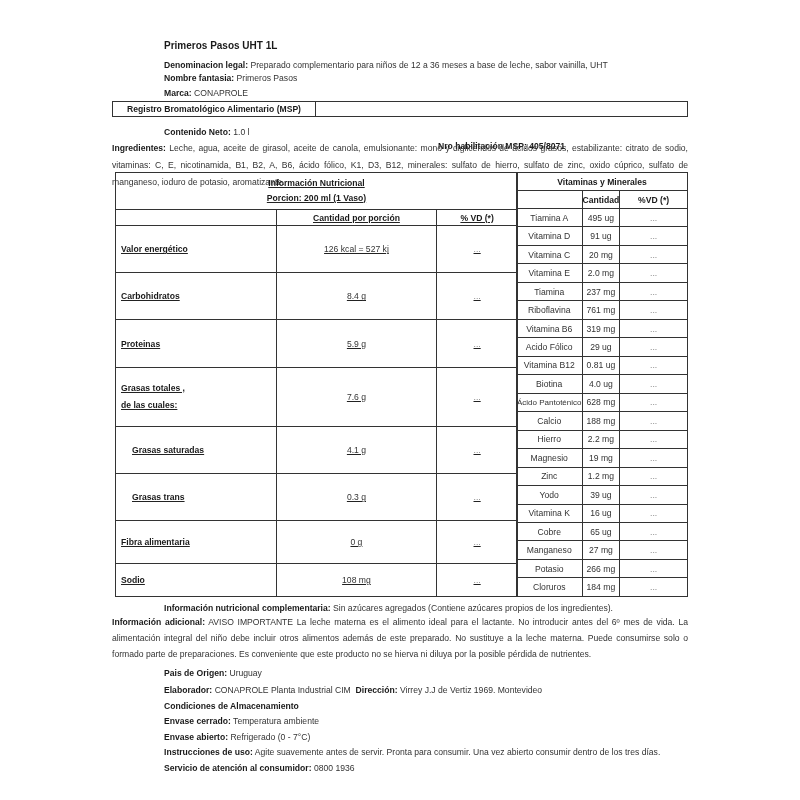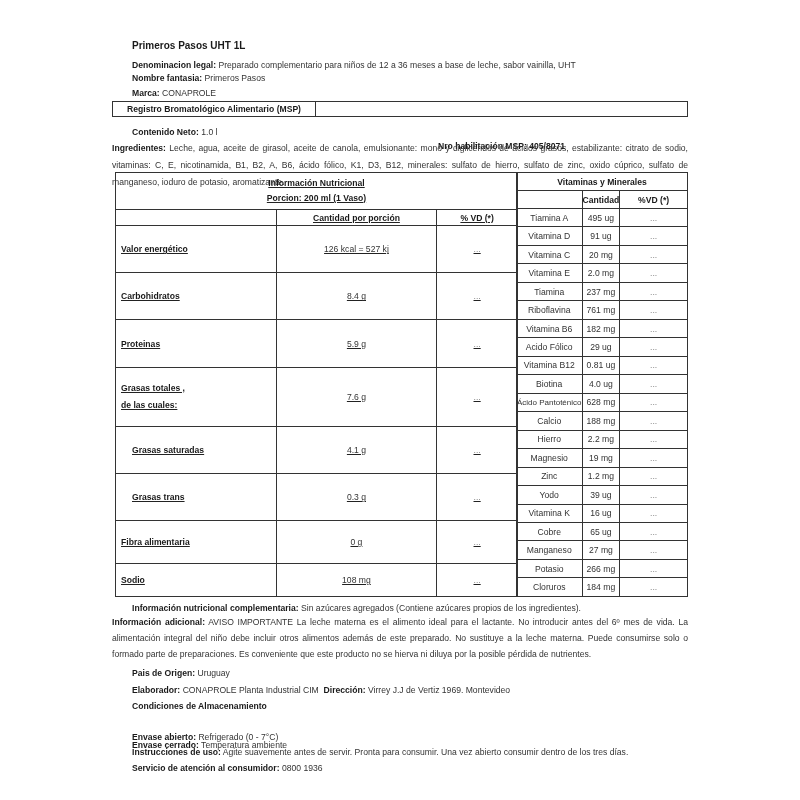--- a/index.html
+++ b/index.html
@@ -1,20 +1,20 @@
 <!DOCTYPE html>
 <html><head>
 <meta charset="utf-8">
 <style>
   html, body { margin: 0; padding: 0; background: #ffffff; }
   body {
     width: 800px; height: 800px; position: relative; overflow: hidden;
     font-family: "Liberation Sans", sans-serif; color: #222; font-size: 8.6px;
   }
-  .line { position: absolute; left: 96px; white-space: nowrap; font-size: 8.6px; color: #333; padding-left: 36px; }
+  .line { position: absolute; left: 128px; white-space: nowrap; font-size: 8.6px; color: #333; padding-left: 36px; }
   .line b { color: #1a1a1a; font-weight: bold; }
   .title { font-weight: bold; font-size: 10px; color: #1a1a1a; }
   .para { position: absolute; left: 112px; width: 576px; font-size: 8.6px; color: #333; line-height: 16px; text-align: justify; }
   .para b { color: #1a1a1a; }
 
   
   .reg { position: absolute; left: 112px; top: 101px; width: 576px; height: 16px; border: 1px solid #333; display: flex; box-sizing: border-box; }
   .reg div { display: flex; align-items: center; justify-content: center; font-weight: bold; font-size: 8.6px; color: #1a1a1a; }
   .reg .c1 { width: 202px; border-right: 1px solid #333; }
   .reg .c2 { flex: 1; margin-top: 44px; }
@@ -173,21 +173,21 @@
         <td>237 mg</td>
         <td class="vd">...</td>
       </tr>
   <tr>
         <td>Riboflavina</td>
         <td>761 mg</td>
         <td class="vd">...</td>
       </tr>
   <tr>
         <td>Vitamina B6</td>
-        <td>182 mg</td>
+        <td>319 mg</td>
         <td class="vd">...</td>
       </tr>
   <tr>
         <td>Acido Fólico</td>
         <td>29 ug</td>
         <td class="vd">...</td>
       </tr>
   <tr>
         <td>Vitamina B12</td>
         <td>0.81 ug</td>
@@ -270,21 +270,21 @@
 </div>
 <div class="line" style="top:685px;">
   <b>Elaborador:</b>
   <span>CONAPROLE Planta Industrial CIM</span>
   &nbsp;<b>Dirección:</b>
   <span>Virrey J.J de Vertiz 1969. Montevideo</span>
 </div>
 <div class="line" style="top:701px;">
   <b>Condiciones de Almacenamiento</b>
 </div>
-<div class="line" style="top:716px;margin-top:24px;">
+<div class="line" style="top:716px;">
   <b>Envase cerrado:</b>
   <span>Temperatura ambiente</span>
 </div>
 <div class="line" style="top:732px;">
   <b>Envase abierto:</b>
   <span>Refrigerado (0 - 7°C)</span>
 </div>
 <div class="line" style="top:747px;">
   <b>Instrucciones de uso:</b>
   <span>Agite suavemente antes de servir. Pronta para consumir. Una vez abierto consumir dentro de los tres días.</span>

